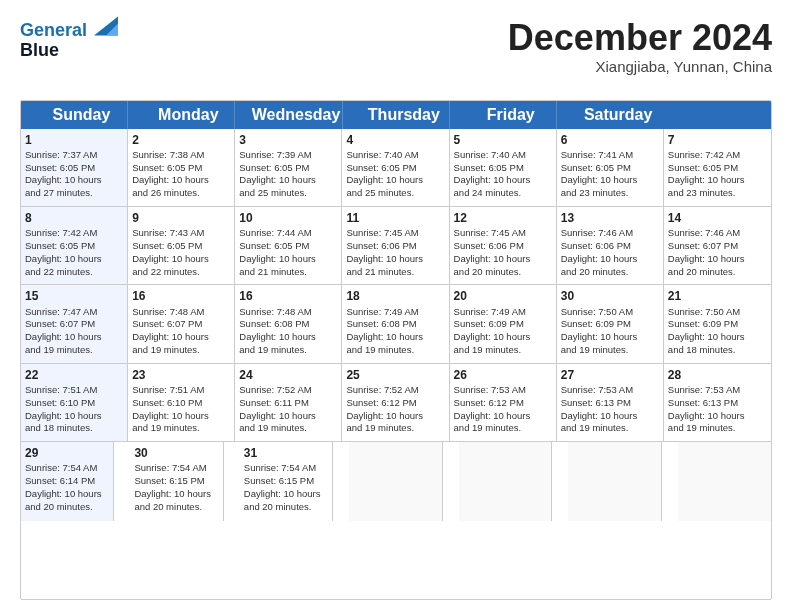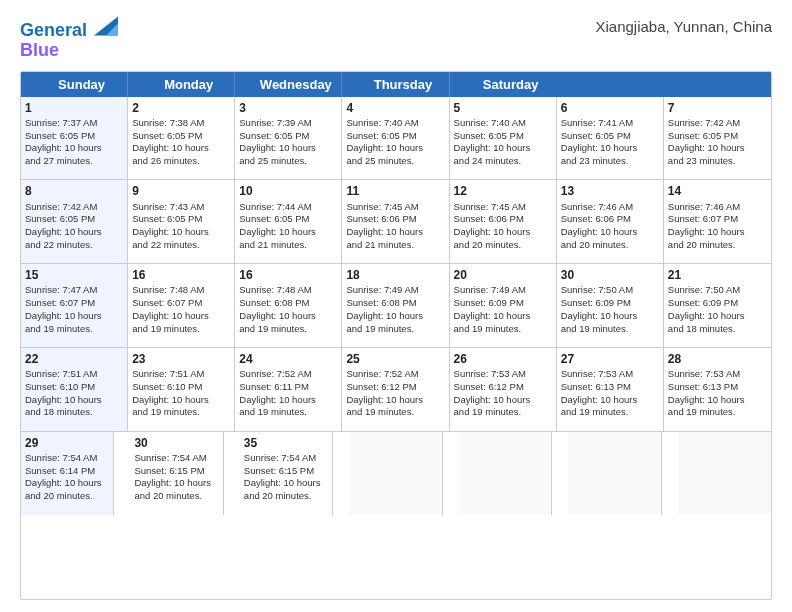--- a/index.html
+++ b/index.html
@@ -14,21 +14,21 @@
       width: 792px;
       height: 612px;
       padding: 18px 20px 12px 20px;
       display: flex;
       flex-direction: column;
     }
     .header {
       display: flex;
       align-items: flex-start;
       justify-content: space-between;
-      margin-bottom: 10px;
+      margin-bottom: 25px;
     }
     .logo {
       display: flex;
       align-items: center;
     }
     .logo-text {
       font-size: 18px;
       font-weight: bold;
       color: #333;
       line-height: 1.1;
@@ -63,21 +63,21 @@
       display: flex;
       flex-direction: column;
     }
     .cal-header {
       display: grid;
       grid-template-columns: repeat(7, 1fr);
       background: #2a6ebb;
     }
     .cal-header-cell {
       color: #fff;
-      font-size: 13px;
+      font-size: 16px;
       font-weight: bold;
       text-align: center;
       padding: 5px 2px;
       border-right: 1px solid rgba(255,255,255,0.2);
       margin-left: 15px;
     }
     .cal-header-cell:last-child { border-right: none; }
     .cal-body {
       flex: 1;
       display: grid;
@@ -118,34 +118,36 @@
       <div>
         <div style="display:flex;align-items:center;">
           <span class="logo-text">
             <span>General</span>
             <svg class="logo-icon" viewBox="0 0 28 22" fill="none" xmlns="http://www.w3.org/2000/svg">
               <polygon points="0,22 28,0 28,22" fill="#1a6faf"></polygon>
               <polygon points="14,22 28,8 28,22" fill="#5aabf0"></polygon>
             </svg>
           </span>
         </div>
-        <div class="logo-text" style="color:#8b5cf6;font-size:18px;font-weight:bold;">Blue</div>
+        <div class="logo-text" style="color:#0f172a;font-size:18px;font-weight:bold;">Blue</div>
       </div>
     </div>
     <div class="title-block">
+      <div class="month-title">December 2024</div>
       <div class="location">Xiangjiaba, Yunnan, China</div>
     </div>
   </div>
 
   <div class="calendar">
     <div class="cal-header" id="cal-header">
         <div class="cal-header-cell">Sunday</div>
         <div class="cal-header-cell">Monday</div>
         <div class="cal-header-cell">Wednesday</div>
         <div class="cal-header-cell">Thursday</div>
+        <div class="cal-header-cell">Friday</div>
         <div class="cal-header-cell">Saturday</div>
       </div>
     <div class="cal-body" id="cal-body">
         <div class="cal-row">
           <div class="cal-cell sunday">
             <span class="day-num">1</span>
             <div>Sunrise: 7:37 AM</div>
             <div>Sunset: 6:05 PM</div>
             <div>Daylight: 10 hours</div>
             <div>and 27 minutes.</div>
@@ -355,21 +357,21 @@
             <div>and 20 minutes.</div>
           </div>
           <div class="cal-cell">
             <span class="day-num">30</span>
             <div>Sunrise: 7:54 AM</div>
             <div>Sunset: 6:15 PM</div>
             <div>Daylight: 10 hours</div>
             <div>and 20 minutes.</div>
           </div>
           <div class="cal-cell">
-            <span class="day-num">35</span>
+            <span class="day-num">31</span>
             <div>Sunrise: 7:54 AM</div>
             <div>Sunset: 6:15 PM</div>
             <div>Daylight: 10 hours</div>
             <div>and 20 minutes.</div>
           </div>
           <div class="cal-cell empty"></div>
           <div class="cal-cell empty"></div>
           <div class="cal-cell empty"></div>
           <div class="cal-cell empty"></div>
         </div>

